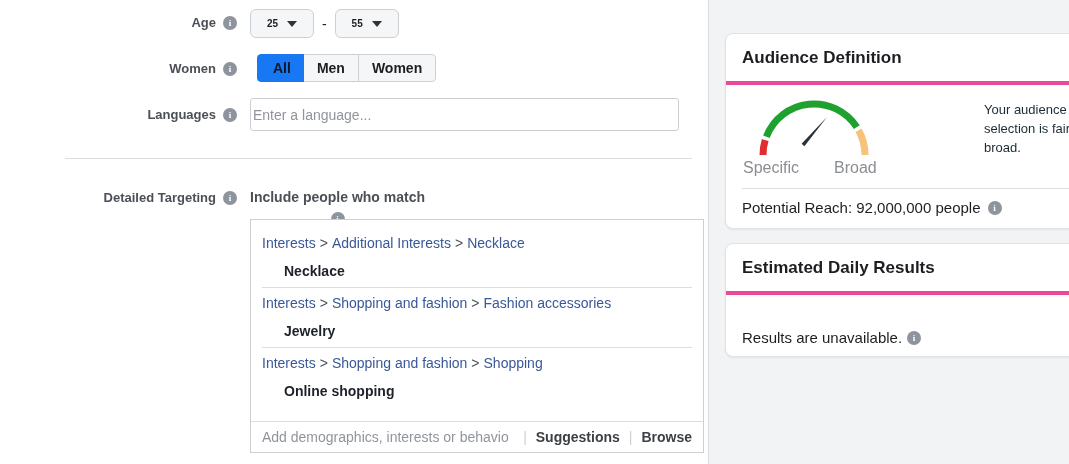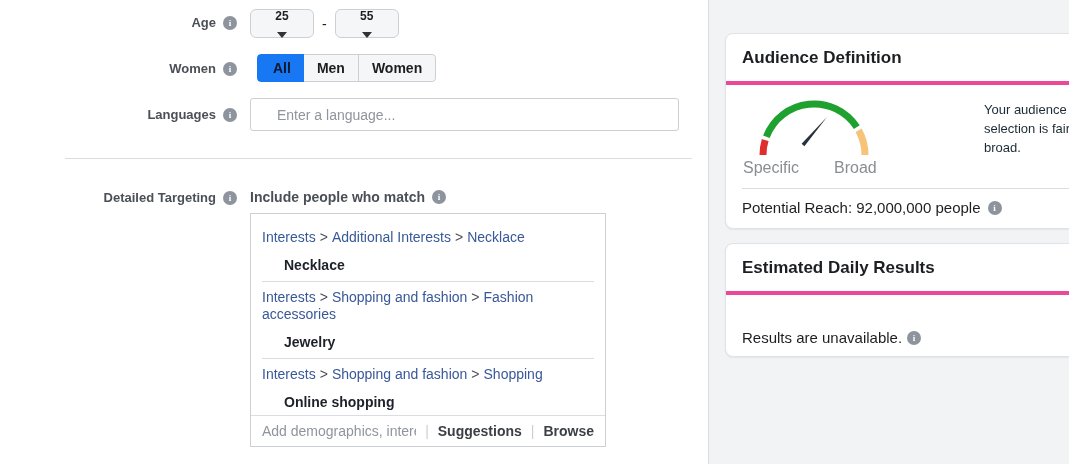--- a/index.html
+++ b/index.html
@@ -18,49 +18,49 @@
     position:absolute; left:0; width:190px;
     display:flex; justify-content:flex-end; align-items:center; gap:7px;
     font-size:13px; font-weight:bold; color:#4b4f56;
   }
 
   
   .age-controls { position:absolute; left:203px; top:9px; display:flex; align-items:center; }
   .dropdown {
     width:64px; height:29px; background:#f5f6f7; border:1px solid #ccd0d5; border-radius:6px;
     display:flex; align-items:center; justify-content:center; gap:9px;
-    font-size:12px; font-weight:bold; color:#1c1e21; cursor:pointer;flex-direction:column;
+    font-size:10px; font-weight:bold; color:#1c1e21; cursor:pointer;
   }
   .caret { width:0; height:0; border-left:5px solid transparent; border-right:5px solid transparent; border-top:6px solid #2f3338; }
   .age-dash { margin:0 8px; font-size:14px; color:#1c1e21; }
 
   
   .seg-group { position:absolute; left:210px; top:54px; display:inline-flex; height:28px; border-radius:4px; overflow:hidden; }
   .seg-btn {
     height:28px; padding:0 13px; display:flex; align-items:center; justify-content:center;
     font-size:14px; font-weight:bold; cursor:pointer;
     background:#f5f6f7; color:#1c1e21; border:1px solid #ccd0d5; border-left:none;
   }
   .seg-btn.selected { background:#1877f2; color:#0f172a; border:none; border-radius:4px 0 0 4px;padding-left:16px; }
   .seg-btn:last-child { border-radius:0 4px 4px 0; }
 
   
   .lang-input {
     position:absolute; left:203px; top:98px; width:429px; height:33px;
-    border:1px solid #ccd0d5; border-radius:3px; padding:0 26px;
+    border:1px solid #ccd0d5; border-radius:3px; padding:0 2px;
     font-size:14px; color:#1c1e21; font-family:"Liberation Sans", sans-serif;
   }
   .lang-input::placeholder { color:#90949c; }
 
   .h-divider { position:absolute; left:18px; top:158px; width:627px; height:1px; background:#dadde1; }
 
   
   .include-label { position:absolute; left:203px; top:189px; display:flex; align-items:center; gap:7px;
-    font-size:14px; font-weight:bold; color:#4b4f56; }
-  .dt-box { position:absolute; left:203px; top:213px; width:356px; height:234px; border:1px solid #ccd0d5; background:#fff; }
+    font-size:14px; font-weight:bold; color:#4b4f56;flex-direction:column; }
+  .dt-box { position:absolute; left:203px; top:219px; width:454px; height:234px; border:1px solid #ccd0d5; background:#fff; }
   .dt-entry { margin:0 11px; padding:7px 0 7px; }
   .dt-entry.first { padding-top:15px; }
   .dt-entry.with-divider { border-bottom:1px solid #dadde1; }
   .dt-breadcrumb { font-size:14px; line-height:17px; color:#4b4f56; }
   .dt-breadcrumb a { color:#385898; text-decoration:none; cursor:pointer; }
   .bc-sep { margin:0 4px; color:#4b4f56; }
   .dt-name { margin-top:11px; padding-left:22px; font-size:14px; line-height:17px; font-weight:bold; color:#1d2129; }
   .dt-footer {
     position:absolute; left:0; right:0; bottom:0; height:31px;
     border-top:1px solid #dadde1; display:flex; align-items:center; padding:0 11px; gap:9px;

